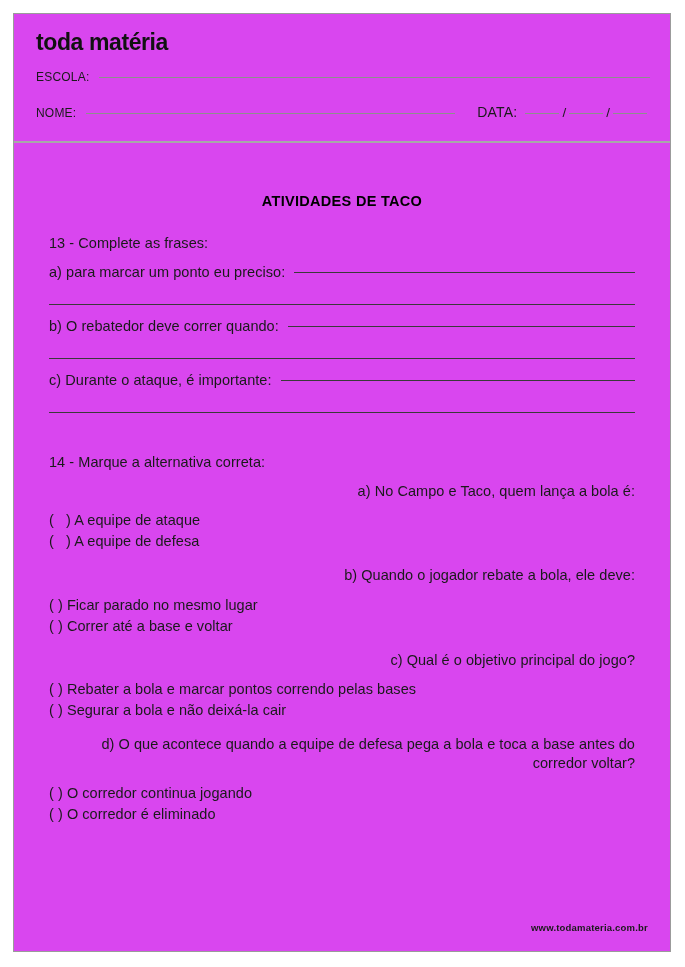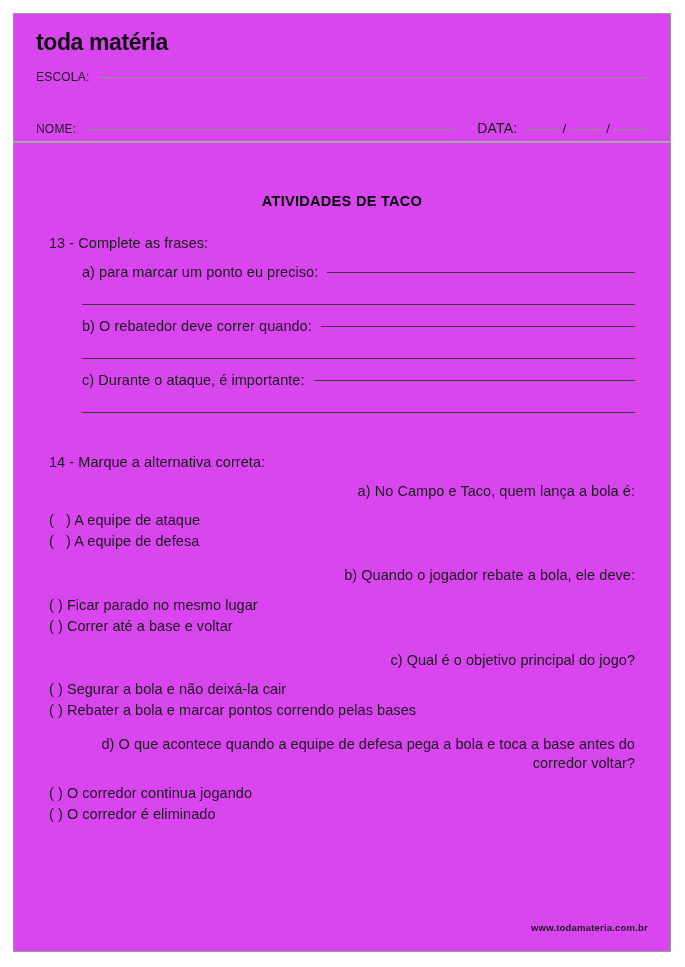--- a/index.html
+++ b/index.html
@@ -49,21 +49,21 @@
   }
 
   .field-row {
     position: absolute;
     left: 22px;
     display: flex;
     align-items: baseline;
     white-space: nowrap;
   }
   .field-escola { top: 56px; width: 614px; }
-  .field-nome   { top: 106px; width: 614px; text-align: right; }
+  .field-nome   { top: 90px; width: 614px; text-align: right; }
 
   .field-label {
     font-size: 12px;
     letter-spacing: 0.2px;
     color: #1a1a1a;
     flex: 0 0 auto;
   }
 
   .field-rule {
     flex: 1 1 auto;
@@ -124,21 +124,20 @@
 
   .q-head {
     font-size: 14.5px;
     color: #1a1a1a;
     margin-top: 26px;
     letter-spacing: 0.05px;
   }
 
   .item {
     margin-top: 13px;
-    margin-left: 33px;
   }
 
   .item-line {
     display: flex;
     align-items: baseline;
     white-space: nowrap;
   }
   .item-text {
     font-size: 14.5px;
     color: #1a1a1a;
@@ -265,22 +264,22 @@
             <div class="mc-option">(   ) A equipe de ataque</div>
             <div class="mc-option">(   ) A equipe de defesa</div>
           </div>
           <div class="mc-head">b) Quando o jogador rebate a bola, ele deve:</div>
           <div class="mc-options">
             <div class="mc-option">( ) Ficar parado no mesmo lugar</div>
             <div class="mc-option">( ) Correr até a base e voltar</div>
           </div>
           <div class="mc-head">c) Qual é o objetivo principal do jogo?</div>
           <div class="mc-options">
+            <div class="mc-option">( ) Rebater a bola e marcar pontos correndo pelas bases</div>
             <div class="mc-option">( ) Segurar a bola e não deixá-la cair</div>
-            <div class="mc-option">( ) Rebater a bola e marcar pontos correndo pelas bases</div>
           </div>
           <div class="mc-head">d) O que acontece quando a equipe de defesa pega a bola e toca a base antes do corredor voltar?</div>
           <div class="mc-options">
             <div class="mc-option">( ) O corredor continua jogando</div>
             <div class="mc-option">( ) O corredor é eliminado</div>
           </div>
         </div>
 
     </div>
   </div>

